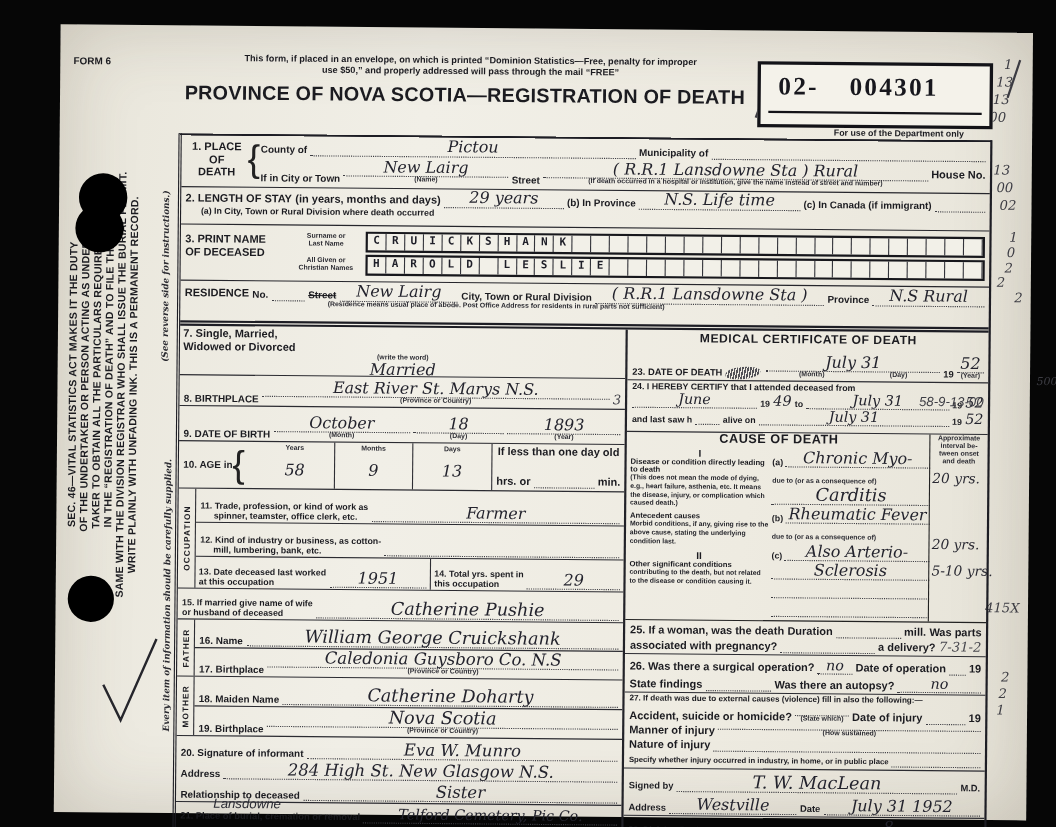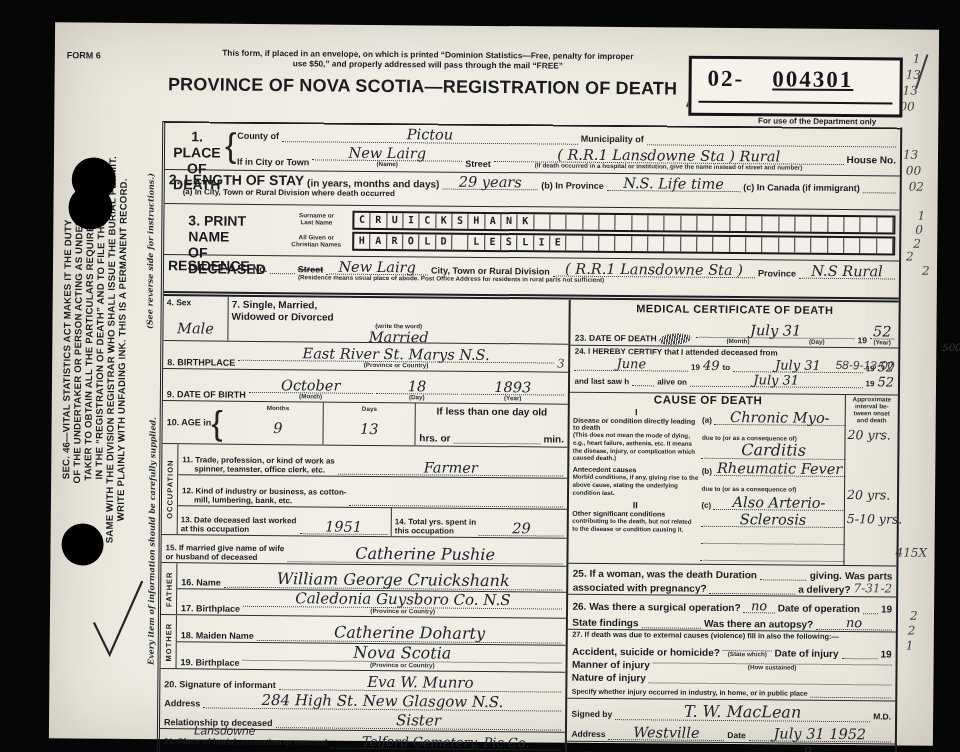--- a/index.html
+++ b/index.html
@@ -1,50 +1,50 @@
 <!DOCTYPE html>
 <html><head>
 <meta charset="utf-8">
 <style>
   html,body{margin:0;padding:0;width:960px;height:752px;background:#060606;overflow:hidden;
     font-family:"Liberation Sans",sans-serif;}
   #paper{position:absolute;left:52px;top:26px;width:884px;height:716px;
     background:linear-gradient(97deg,#e9e6db,#f1efe7 35%,#eeebe1 70%,#e6e3d8);
     box-shadow:inset 0 0 70px rgba(80,70,50,.22);transform:rotate(.5deg);color:#1b1b20;}
   .lbl{font-weight:700;color:#1b1b20;line-height:1.15;}.s75{font-size:10px}.s8{font-size:8px}
-  .s85{font-size:8.5px}.s9{font-size:9px}.s10{font-size:14px}.s12{font-size:12px}
+  .s85{font-size:8.5px}.s9{font-size:9px}.s10{font-size:10px}.s12{font-size:12px}
   .sub{font-size:6.3px;font-weight:700;color:#2c2c33;text-align:center;line-height:1.1}
   .hw{font-family:"DejaVu Serif",serif;font-style:italic;color:#23232d;font-size:13px;
       line-height:1;white-space:nowrap;}
   .hw14{font-size:14.5px}.hw12{font-size:12px}
   .pencil{font-family:"DejaVu Serif",serif;font-style:italic;color:#47474e;white-space:nowrap;}
   .fline{display:flex;align-items:flex-end;gap:3px;}
   .dotfill{flex:1 1 auto;border-bottom:1px dotted #3e3e44;min-width:6px;padding:0 3px;text-align:center;}
   .fieldcol{display:flex;flex-direction:column;}
   .subrow{display:flex;justify-content:space-around;}
   #form{position:absolute;left:108px;top:14px;width:740px;}
   #formbody{border-left:3px double #1d1d24;border-right:2px solid #1d1d24;border-top:2px solid #1d1d24;}
   .hdr{position:relative;height:84px;}
   .notice{font-size:8.3px;text-align:center;width:510px;font-weight:700;margin:0 auto 0 10px;}
   .title{font-size:18px;font-weight:700;width:520px;text-align:center;margin-top:7px;letter-spacing:.2px;}
   .regbox{position:absolute;right:0;top:14px;width:208px;height:54px;border:3px solid #131318;
     background:#f4f2ea;}
   .regtxt{font-family:"Liberation Serif",serif;font-size:23px;font-weight:700;letter-spacing:2px;
     padding:7px 0 0 16px;color:#17171d;}
-  .regnum{margin-left:28px;text-decoration:underline;}
+  .regnum{margin-left:28px;}
   .regline{position:absolute;left:7px;right:7px;bottom:10px;border-top:2px solid #131318;}
   .deptnote{position:absolute;right:26px;top:74px;font-size:8px;font-weight:700;}
   .row{border-bottom:1.5px solid #26262c;padding:2px 4px;position:relative;}
   .r1{height:42px;display:flex;}
   .placelab{width:56px;text-align:center;padding-top:3px;}
   .brace{font-size:34px;font-weight:300;line-height:38px;width:12px;color:#222;}
   .r1lines{flex:1;display:flex;flex-direction:column;justify-content:space-between;padding-bottom:1px;}
   .r2{height:30px;padding-top:1px;}
   .r3{height:46px;display:flex;gap:4px;}
-  .pnlab{width:92px;padding-top:6px;margin-left:20px;}
+  .pnlab{width:92px;padding-top:6px;}
   .pnrows{flex:1;display:flex;flex-direction:column;justify-content:space-evenly;}
   .pnrow{display:flex;align-items:center;gap:4px;}
   .pnsub{width:64px;}
   .comb{display:flex;flex:1;border:2px solid #17171c;height:15px;background:#f2f0e8;}
   .comb .cell{flex:1;border-right:1px solid #33333a;text-align:center;
     font-family:"DejaVu Sans Mono",monospace;font-weight:700;font-size:10px;line-height:14px;color:#1e1e28;}
   .res{height:32px;border-bottom:5px double #1d1d24;}
   .strike{text-decoration:line-through;}
   #cols{display:flex;}
   #lcol{width:438px;border-right:2px solid #222228;}
@@ -293,24 +293,20 @@
           <span class="lbl s9">Province</span>
           <span class="dotfill hw hw14">N.S Rural</span>
         </div>
         <div class="sub" style="text-align:left;margin-left:130px;">(Residence means usual place of abode.   Post Office Address for residents in rural parts not sufficient)</div>
       </div>
 
       <div id="cols">
 
         <div id="lcol">
           <div class="lrow ra">
-            <div class="cell" style="width:58px;">
-              <div class="lbl s85">4. Sex</div>
-              <div class="hw hw14 hwv">Male</div>
-            </div>
             <div class="cell" style="flex:1;">
               <div class="lbl s75">7. Single, Married,</div>
               <div class="lbl s75">Widowed or Divorced</div>
               <div class="sub">(write the word)</div>
               <div class="hw hw14 hwv">Married</div>
             </div>
           </div>
 
           <div class="lrow fline" style="height:25px;">
             <span class="lbl s9">8. BIRTHPLACE</span>
@@ -335,20 +331,24 @@
                 <span class="dotfill hw hw14">1893</span>
                 <span class="sub">(Year)</span>
               </span>
           </div>
 
           <div class="lrow" style="height:42px;display:flex;padding:0;">
             <div style="width:70px;display:flex;align-items:center;">
               <span class="lbl s9" style="padding-left:4px;">10. AGE in</span>
               <span class="brace">{</span>
             </div>
+            <div class="agecell">
+                <span class="sub" style="margin-top:3px;">Years</span>
+                <span class="hw hw14" style="margin:auto;">58</span>
+              </div>
             <div class="agecell">
                 <span class="sub" style="margin-top:3px;">Months</span>
                 <span class="hw hw14" style="margin:auto;">9</span>
               </div>
             <div class="agecell">
                 <span class="sub" style="margin-top:3px;">Days</span>
                 <span class="hw hw14" style="margin:auto;">13</span>
               </div>
             <div class="agecell" style="border-right:none;flex:1.6;padding:2px 4px;">
               <span class="lbl s75">If less than one day old</span>
@@ -572,21 +572,21 @@
                 </div>
               </div>
             </div>
           </div>
 
           <div class="rrow" style="height:28px;">
             <div class="fline" style="height:14px;">
               <span class="lbl s75">25. If a woman, was the death</span>
               <span class="lbl s75">Duration</span>
               <span class="dotfill"></span>
-              <span class="lbl s75">giving.</span>
+              <span class="lbl s75">mill.</span>
               <span class="lbl s75">Was parts</span>
             </div>
             <div class="fline" style="height:14px;">
               <span class="lbl s75">associated with pregnancy?</span>
               <span class="dotfill"></span>
               <span class="lbl s75">a delivery?</span>
               <span class="pencil s12">7-31-2</span>
             </div>
           </div>
 

